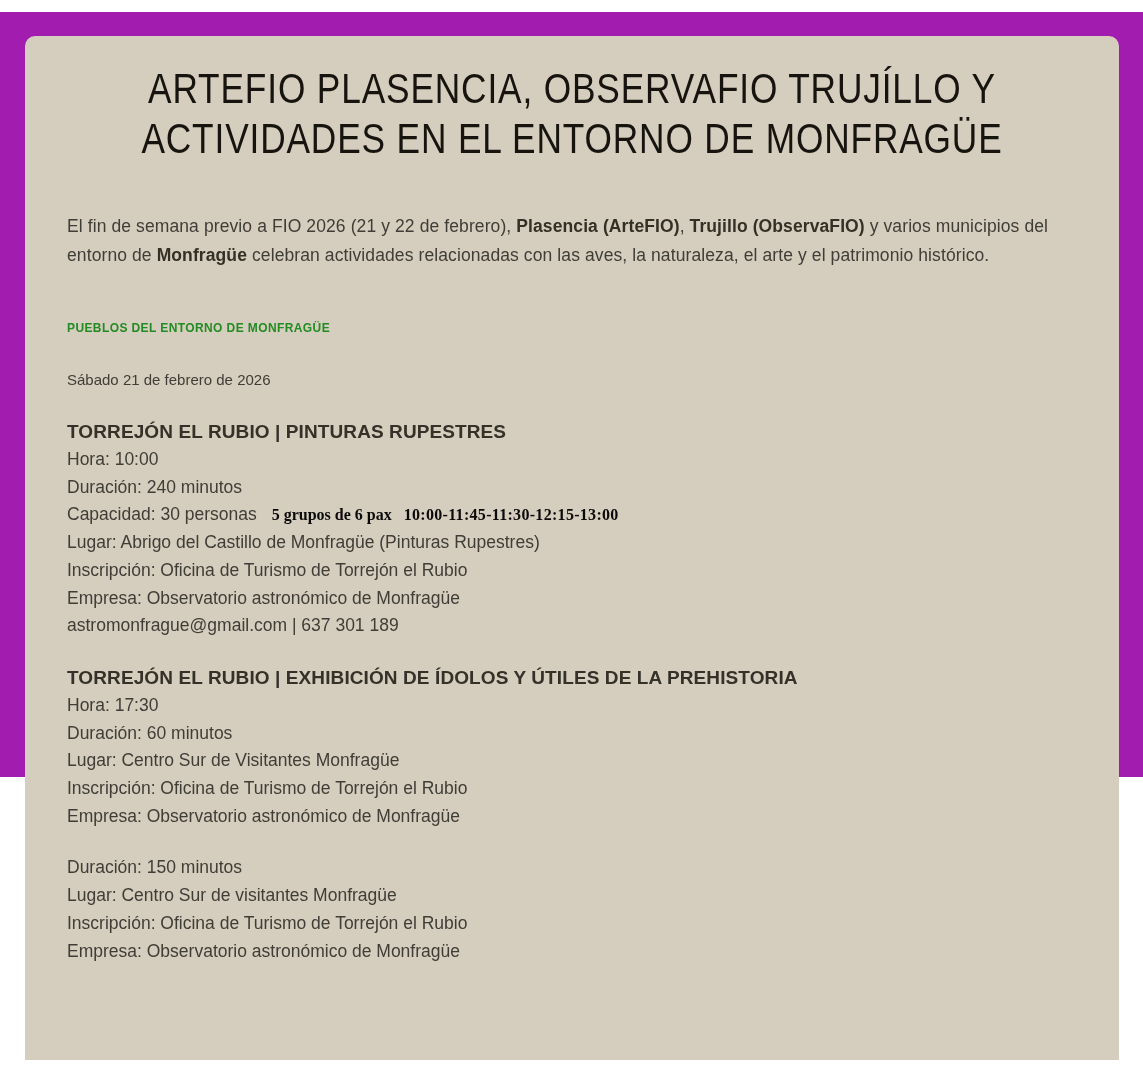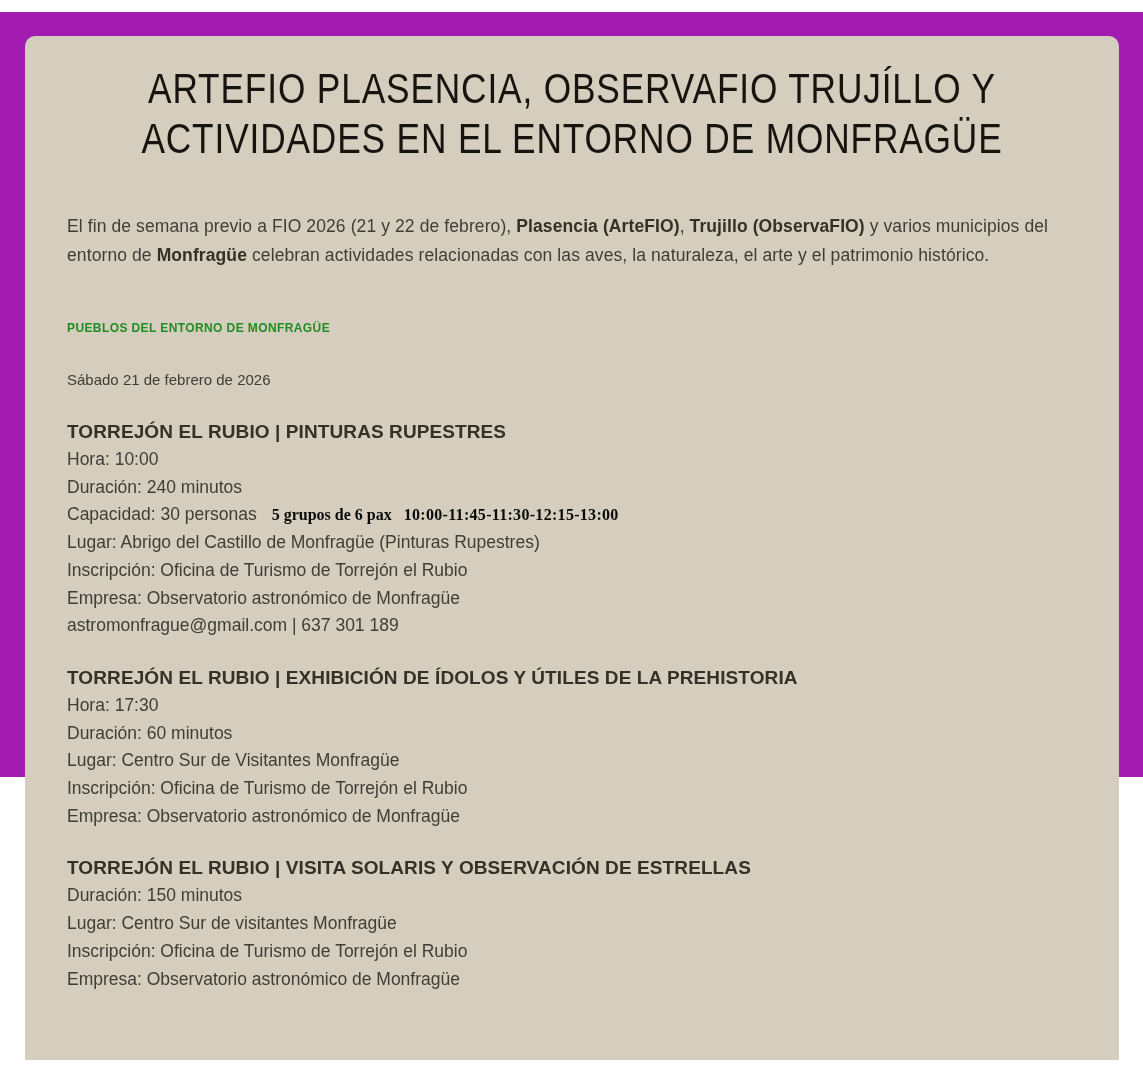--- a/index.html
+++ b/index.html
@@ -135,21 +135,20 @@
           </section>
           <section class="event">
             <h3 class="event-title">TORREJÓN EL RUBIO | EXHIBICIÓN DE ÍDOLOS Y ÚTILES DE LA PREHISTORIA</h3>
             <p class="event-line"><span>Hora: 17:30</span></p>
             <p class="event-line"><span>Duración: 60 minutos</span></p>
             <p class="event-line"><span>Lugar: Centro Sur de Visitantes Monfragüe</span></p>
             <p class="event-line"><span>Inscripción: Oficina de Turismo de Torrejón el Rubio</span></p>
             <p class="event-line"><span>Empresa: Observatorio astronómico de Monfragüe</span></p>
           </section>
           <section class="event">
-            <h3 class="event-title">TORREJÓN EL RUBIO | VISITA SOLARIS Y OBSERVACIÓN DE ESTRELLAS</h3>
             <p class="event-line"><span>Duración: 150 minutos</span></p>
             <p class="event-line"><span>Lugar: Centro Sur de visitantes Monfragüe</span></p>
             <p class="event-line"><span>Inscripción: Oficina de Turismo de Torrejón el Rubio</span></p>
             <p class="event-line"><span>Empresa: Observatorio astronómico de Monfragüe</span></p>
           </section>
         </div>
 
     </main>
   </div>
   <div class="bottom-strip"></div>

